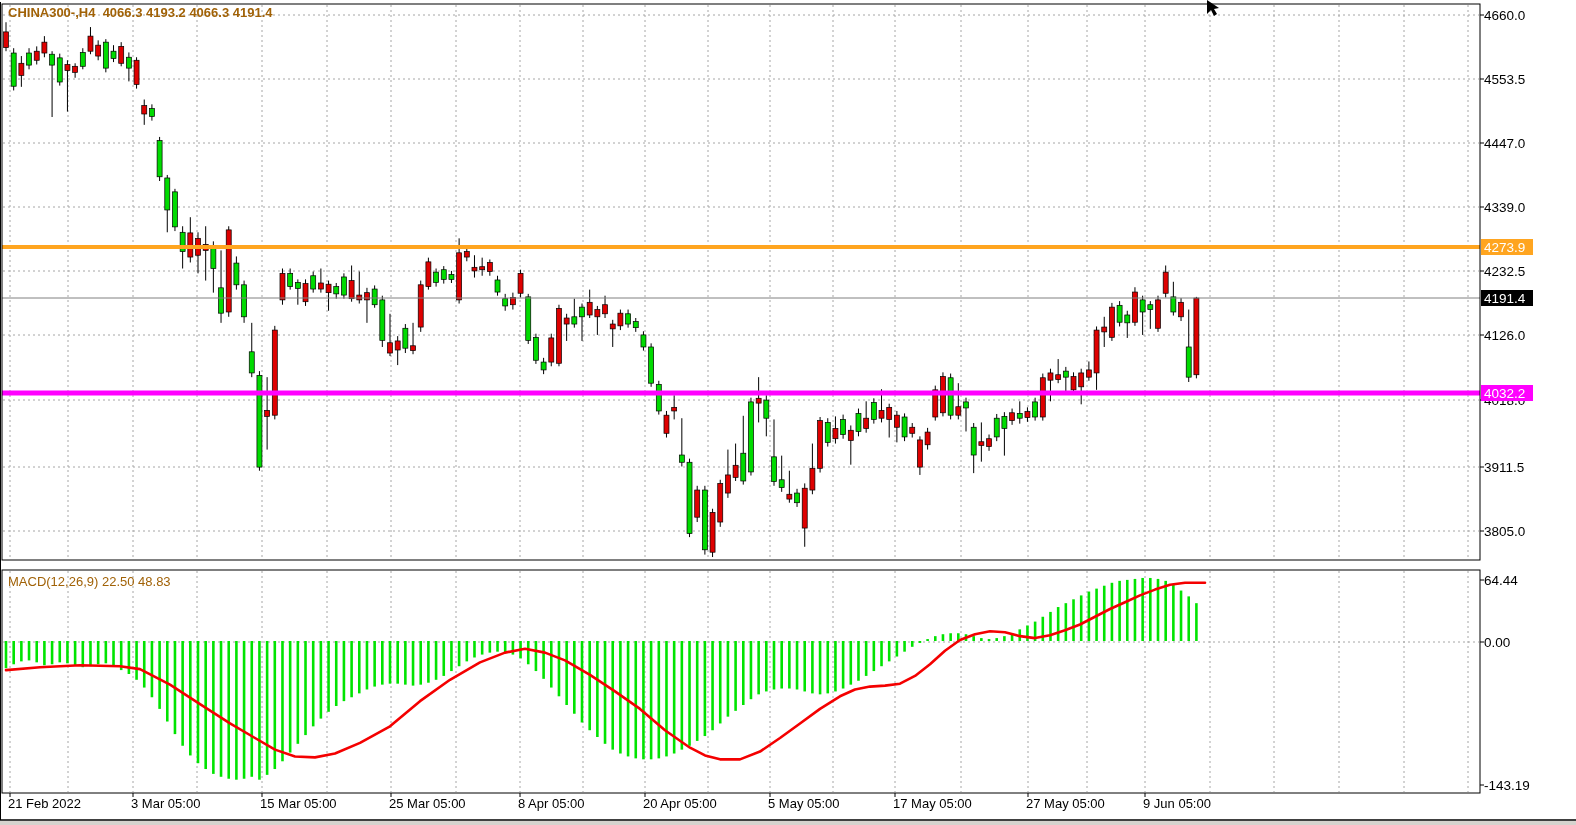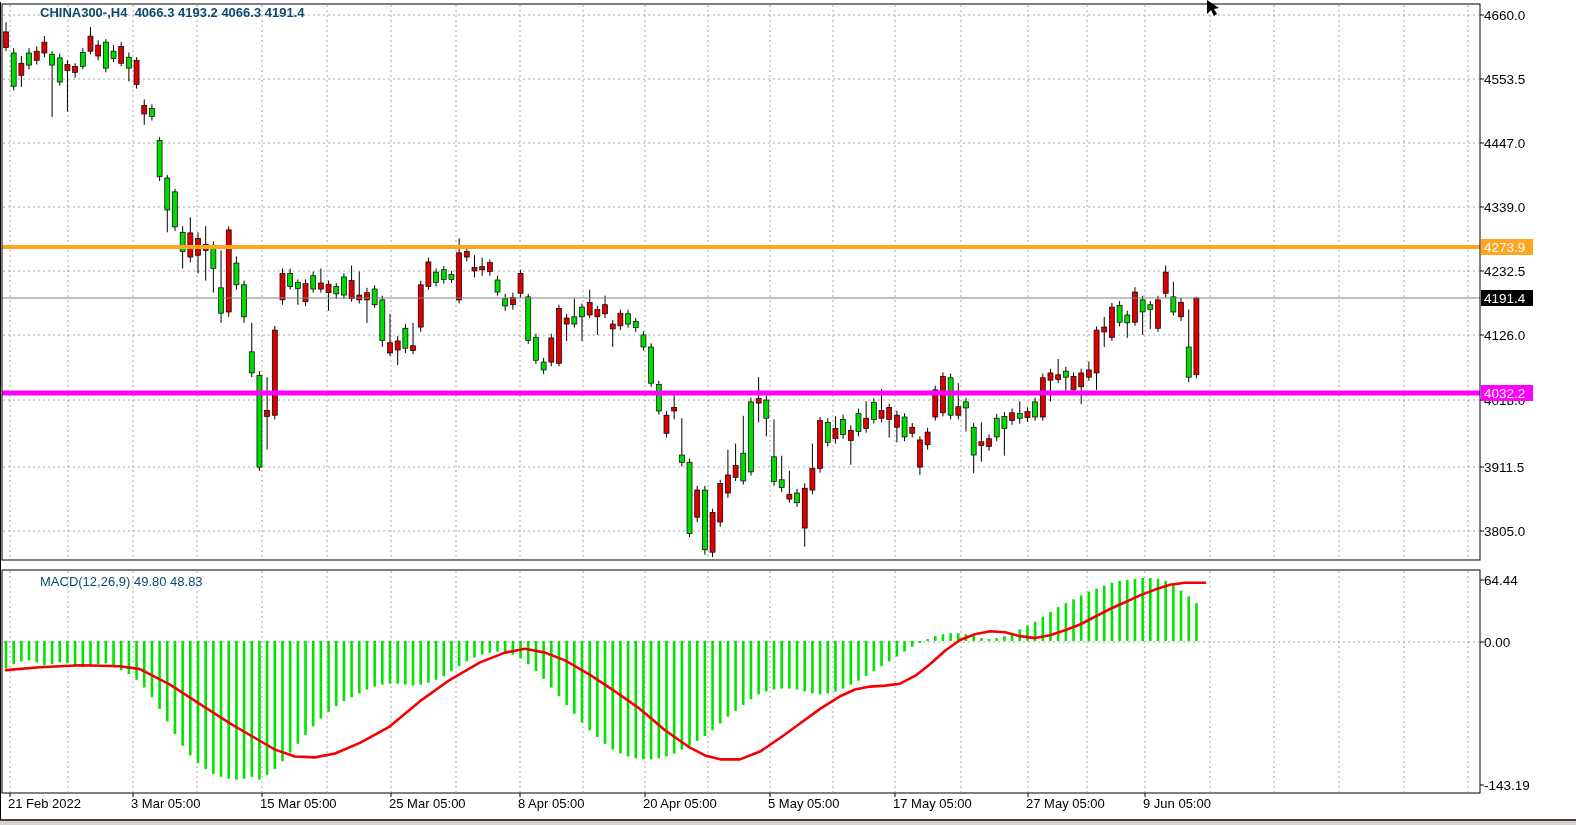--- a/index.html
+++ b/index.html
@@ -1,19 +1,19 @@
 <!DOCTYPE html>
 <html><head>
 <meta charset="utf-8">
 <style>
   html,body{margin:0;padding:0;background:#f0f0f0;}
   .window{position:relative;width:1576px;height:825px;background:#FFFFFF;overflow:hidden;
           font-family:"Liberation Sans",sans-serif;}
   #chart-svg{position:absolute;left:0;top:0;}
-  .overlay-label{position:absolute;color:#0c4a6e;white-space:pre;margin-left:32px;}
+  .overlay-label{position:absolute;color:#a16207;white-space:pre;}
   #chart-title{left:8px;top:5px;font-size:13px;font-weight:700;letter-spacing:0px;}
   #macd-title{left:8px;top:574px;font-size:13px;font-weight:400;}
 </style>
 </head>
 <body>
 
 <div class="window">
   <svg id="chart-svg" width="1576" height="825" xmlns="http://www.w3.org/2000/svg">
       <rect x="0" y="0" width="1576" height="825" fill="#FFFFFF"></rect>
       <line x1="10" y1="5" x2="10" y2="559" stroke="#A6A6A6" stroke-width="1" stroke-dasharray="2,3"></line>
@@ -597,14 +597,14 @@
       <text x="893" y="808" fill="#000000" font-size="13" font-family="Liberation Sans, sans-serif">17 May 05:00</text>
       <line x1="1028" y1="793" x2="1028" y2="797" stroke="#000000" stroke-width="1"></line>
       <text x="1026" y="808" fill="#000000" font-size="13" font-family="Liberation Sans, sans-serif">27 May 05:00</text>
       <line x1="1145" y1="793" x2="1145" y2="797" stroke="#000000" stroke-width="1"></line>
       <text x="1143" y="808" fill="#000000" font-size="13" font-family="Liberation Sans, sans-serif">9 Jun 05:00</text>
       <line x1="0" y1="820" x2="1576" y2="820" stroke="#000000" stroke-width="1.5"></line>
       <rect x="0" y="821" width="1576" height="4" fill="#D6D3CE"></rect>
       <polygon points="1207,0 1207,14 1211,10 1214,16 1217,14 1214,9 1219,8" fill="#000"></polygon>
     </svg>
   <div class="overlay-label" id="chart-title">CHINA300-,H4  4066.3 4193.2 4066.3 4191.4</div>
-  <div class="overlay-label" id="macd-title">MACD(12,26,9) 49.80 48.83</div>
+  <div class="overlay-label" id="macd-title">MACD(12,26,9) 22.50 48.83</div>
 </div>
 
 </body></html>

